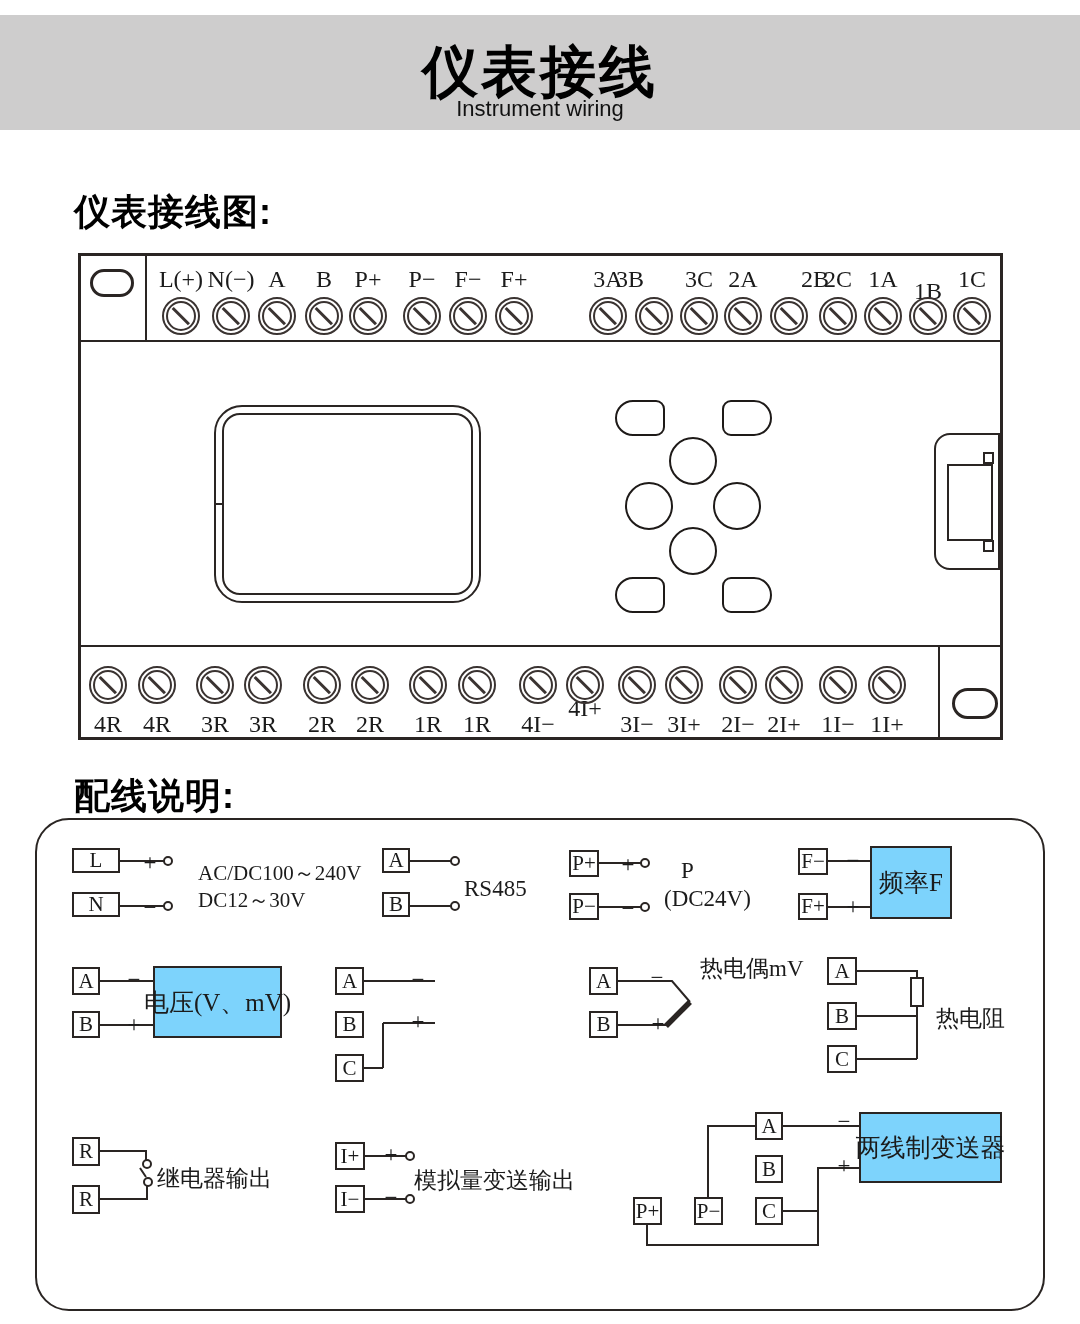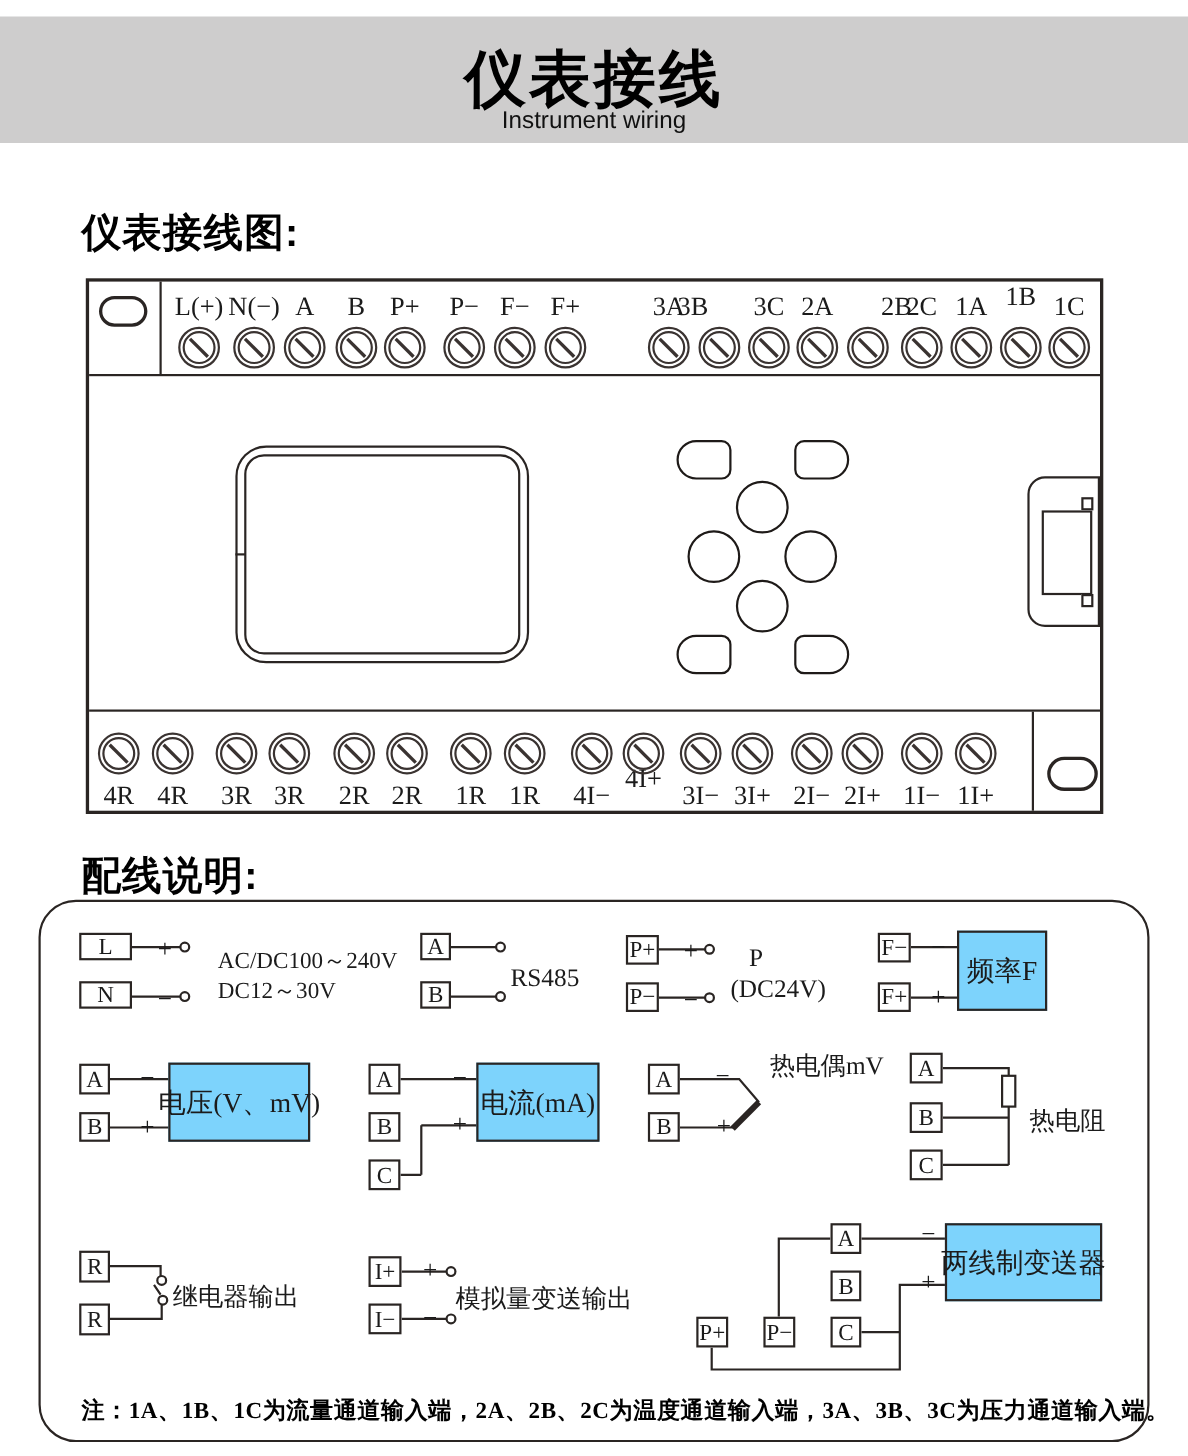--- a/index.html
+++ b/index.html
@@ -101,21 +101,21 @@
         <div class="tlab" style="left: 578px; top: 10px;">3C</div>
         <div class="screw" style="left: 599px; top: 41px;"></div>
         <div class="tlab" style="left: 622px; top: 10px;">2A</div>
         <div class="screw" style="left: 643px; top: 41px;"></div>
         <div class="tlab" style="left: 668px; top: 10px; text-align: right;">2B</div>
         <div class="screw" style="left: 689px; top: 41px;"></div>
         <div class="tlab" style="left: 717px; top: 10px;">2C</div>
         <div class="screw" style="left: 738px; top: 41px;"></div>
         <div class="tlab" style="left: 762px; top: 10px;">1A</div>
         <div class="screw" style="left: 783px; top: 41px;"></div>
-        <div class="tlab" style="left: 807px; top: 1px;">1B</div>
+        <div class="tlab" style="left: 807px; top: 22px;">1B</div>
         <div class="screw" style="left: 828px; top: 41px;"></div>
         <div class="tlab" style="left: 851px; top: 10px;">1C</div>
         <div class="screw" style="left: 872px; top: 41px;"></div>
       </div>
 
     <div class="disp-outer">
       <div class="disp-inner"></div>
       <div class="disp-tick"></div>
     </div>
 
@@ -210,34 +210,32 @@
         <circle cx="645" cy="907" r="4"></circle>
       <circle cx="147" cy="1164" r="4"></circle>
         <circle cx="148" cy="1182" r="4"></circle>
       <circle cx="410" cy="1156" r="4"></circle>
         <circle cx="410" cy="1199" r="4"></circle>
     </g>
   </svg>
 
   <div class="bigbox" style="left:870px;top:846px;width:82px;height:73px;">频率F</div>
   <div class="bigbox" style="left:153px;top:966px;width:129px;height:72px;">电压(V、mV)</div>
-  <div class="bigbox" style="left:433px;top:966px;width:112px;height:72px;">电流(mA)</div>
   <div class="bigbox" style="left:859px;top:1112px;width:143px;height:71px;">两线制变送器</div>
 
   <div class="sidetext sm" style="left:177px;top:859px;">AC/DC100～240V</div>
   <div class="sidetext sm" style="left:177px;top:886px;">DC12～30V</div>
   <div class="sidetext" style="left:464px;top:876px;">RS485</div>
   <div class="sidetext" style="left:681px;top:858px;">P</div>
   <div class="sidetext" style="left:664px;top:886px;">(DC24V)</div>
   <div class="sidetext" style="left:700px;top:953px;font-family:Liberation Serif, serif;">热电偶mV</div>
   <div class="sidetext" style="left:936px;top:1003px;">热电阻</div>
   <div class="sidetext" style="left:157px;top:1163px;">继电器输出</div>
   <div class="sidetext" style="left:414px;top:1165px;">模拟量变送输出</div>
 
-  <div class="note">注：1A、1B、1C为流量通道输入端，2A、2B、2C为温度通道输入端，3A、3B、3C为压力通道输入端。</div>
 
 <div class="tbox" style="left: 72px; top: 848px; width: 48px; height: 25px;">L</div>
     <div class="tbox" style="left: 72px; top: 892px; width: 48px; height: 25px;">N</div>
     <div class="tbox" style="left: 382px; top: 848px; width: 28px; height: 25px;">A</div>
     <div class="tbox" style="left: 382px; top: 892px; width: 28px; height: 25px;">B</div>
     <div class="tbox" style="left: 569px; top: 850px; width: 30px; height: 27px;">P+</div>
     <div class="tbox" style="left: 569px; top: 893px; width: 30px; height: 27px;">P−</div>
     <div class="tbox" style="left: 798px; top: 848px; width: 30px; height: 27px;">F−</div>
     <div class="tbox" style="left: 798px; top: 893px; width: 30px; height: 27px;">F+</div>
     <div class="tbox" style="left: 72px; top: 967px; width: 28px; height: 28px;">A</div>

